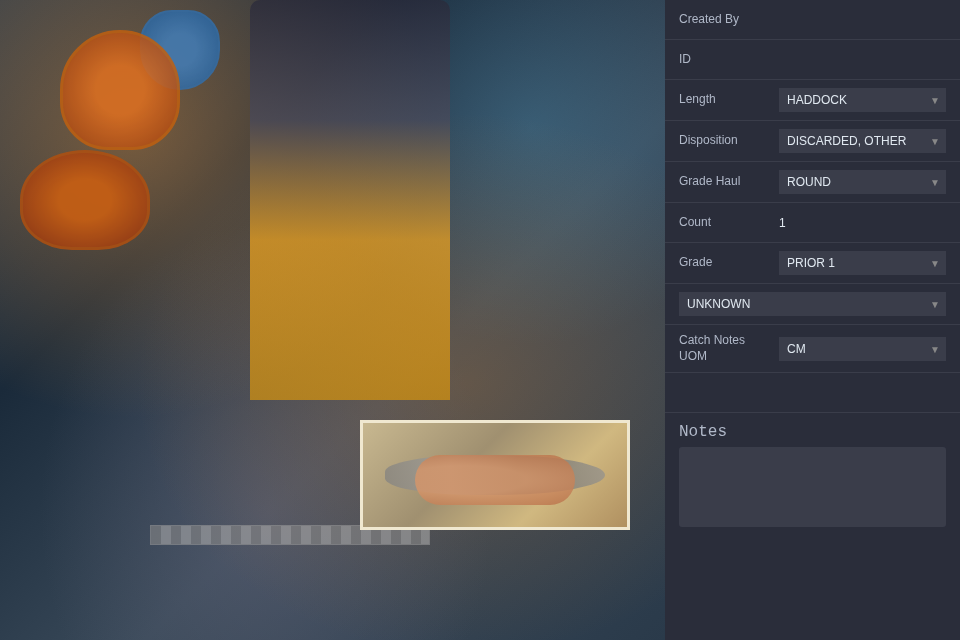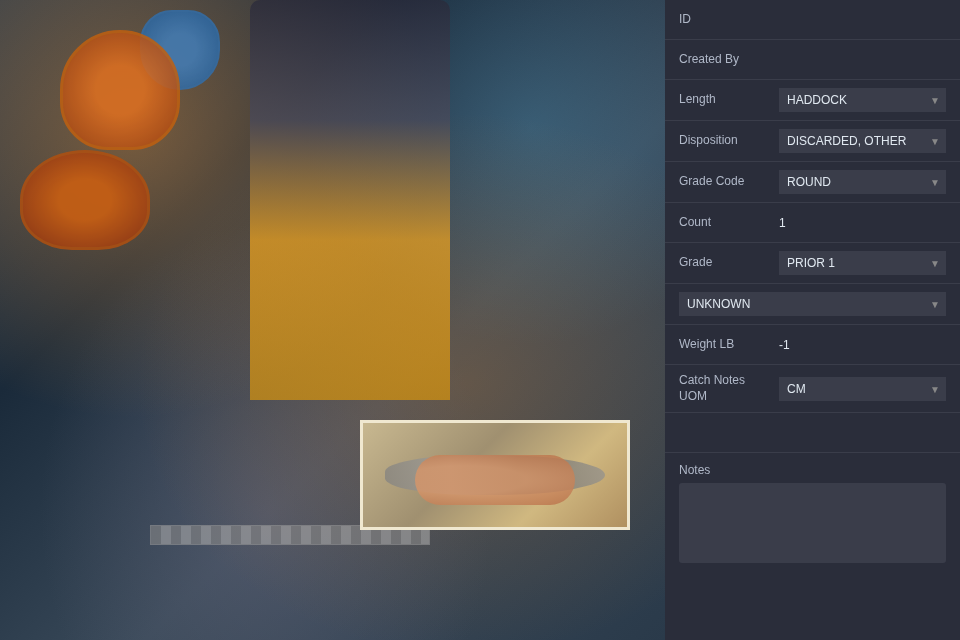--- a/index.html
+++ b/index.html
@@ -206,22 +206,23 @@
       font-size: 10px;
       pointer-events: none;
     }
 
     .notes-section {
       padding: 10px 14px;
     }
 
     .notes-label {
       color: #b0b8c8;
-      font-size: 12px;
+      font-size: 16px;
       margin-bottom: 6px;
+      font-family: Liberation Mono, monospace;
     }
 
     .notes-area {
       width: 100%;
       height: 80px;
       background: #3a3d4a;
       border: none;
       color: #e0e8f0;
       font-size: 12px;
       padding: 6px 8px;
@@ -250,26 +251,26 @@
     <div class="thumbnail-overlay">
       <div class="thumbnail-fish"></div>
       <div class="thumbnail-hands"></div>
     </div>
   </div>
 </div>
 
 <div class="form-panel">
 
   <div class="form-row">
+    <span class="form-label">Created By</span>
+    <div class="empty-value"></div>
+  </div>
+
+  <div class="form-row">
     <span class="form-label">ID</span>
-    <div class="empty-value"></div>
-  </div>
-
-  <div class="form-row">
-    <span class="form-label">Created By</span>
     <div class="empty-value"></div>
   </div>
 
 
   <div class="form-row">
     <span class="form-label">Length</span>
     <div class="form-select-wrapper">
       <select class="form-select">
         <option>HADDOCK</option>
         <option>COD</option>
@@ -286,21 +287,21 @@
       <select class="form-select">
         <option>DISCARDED, OTHER</option>
         <option>KEPT</option>
         <option>RELEASED</option>
       </select>
       <span class="select-arrow">▼</span>
     </div>
   </div>
 
   <div class="form-row">
-    <span class="form-label">Grade Code</span>
+    <span class="form-label">Grade Haul</span>
     <div class="form-select-wrapper">
       <select class="form-select">
         <option>ROUND</option>
         <option>HEADED</option>
         <option>GUTTED</option>
       </select>
       <span class="select-arrow">▼</span>
     </div>
   </div>
 
@@ -325,24 +326,20 @@
     <div class="form-select-wrapper">
       <select class="form-select">
         <option>UNKNOWN</option>
         <option>SCALE</option>
         <option>ESTIMATED</option>
       </select>
       <span class="select-arrow">▼</span>
     </div>
   </div>
 
-  <div class="form-row">
-    <span class="form-label">Weight LB</span>
-    <span class="form-value">-1</span>
-  </div>
 
 
   <div class="form-row">
     <span class="form-label" style="white-space: pre-line;">Catch Notes
 UOM</span>
     <div class="form-select-wrapper">
       <select class="form-select">
         <option>CM</option>
         <option>IN</option>
         <option>MM</option>

